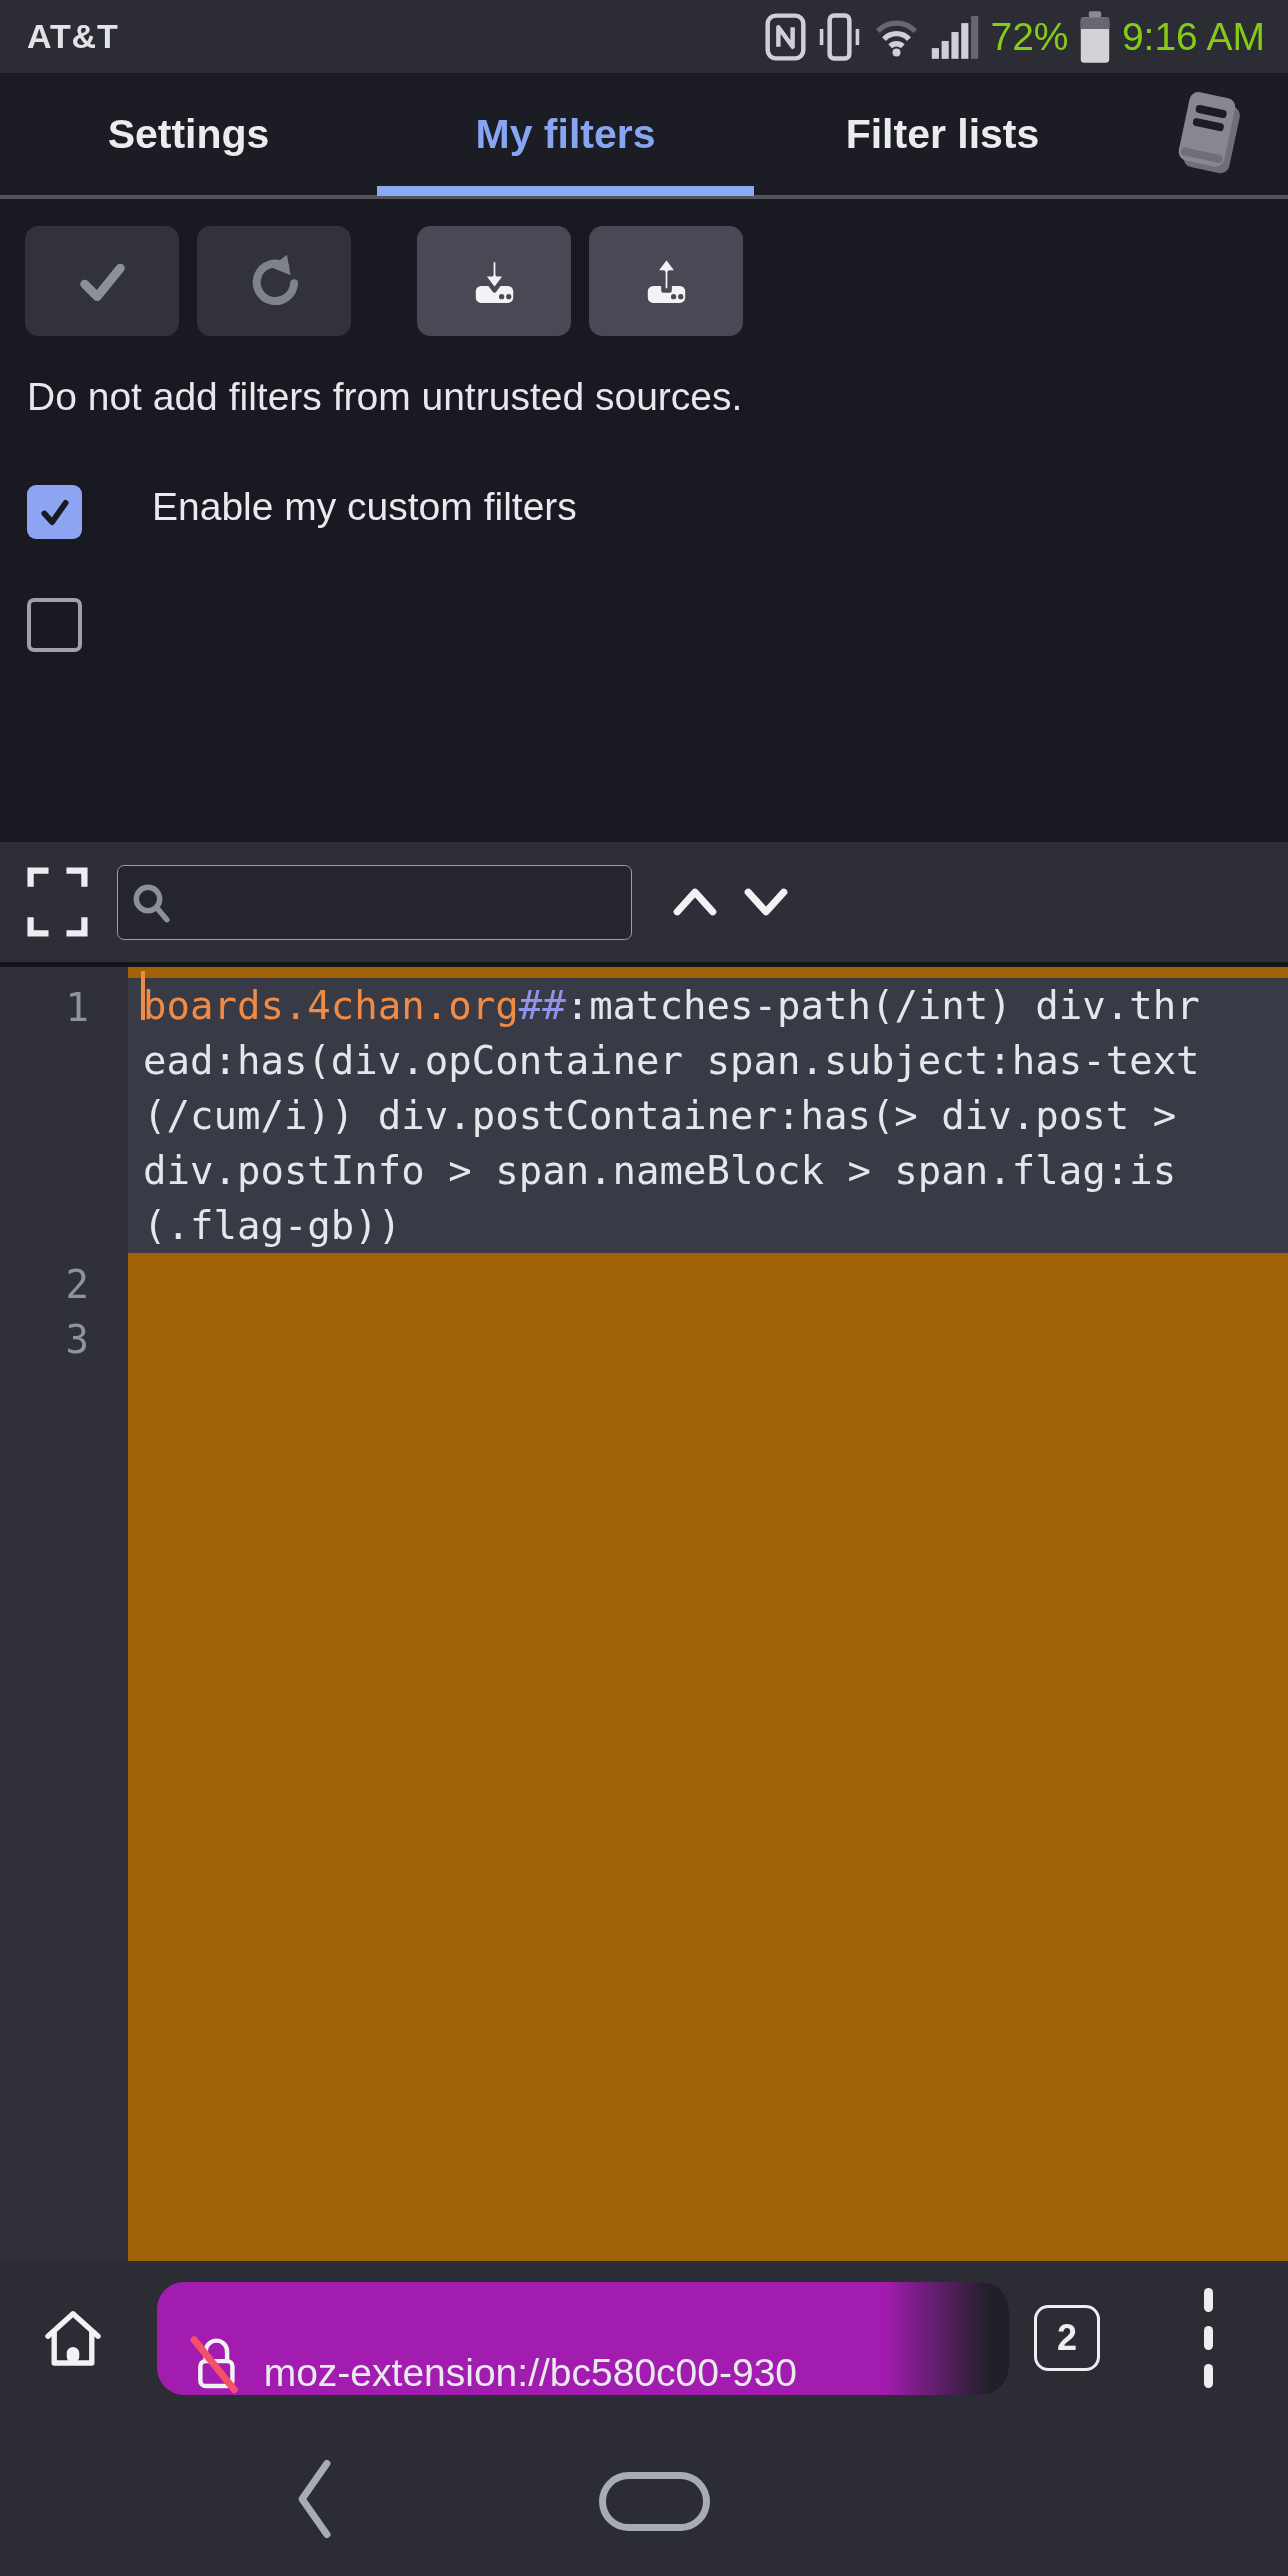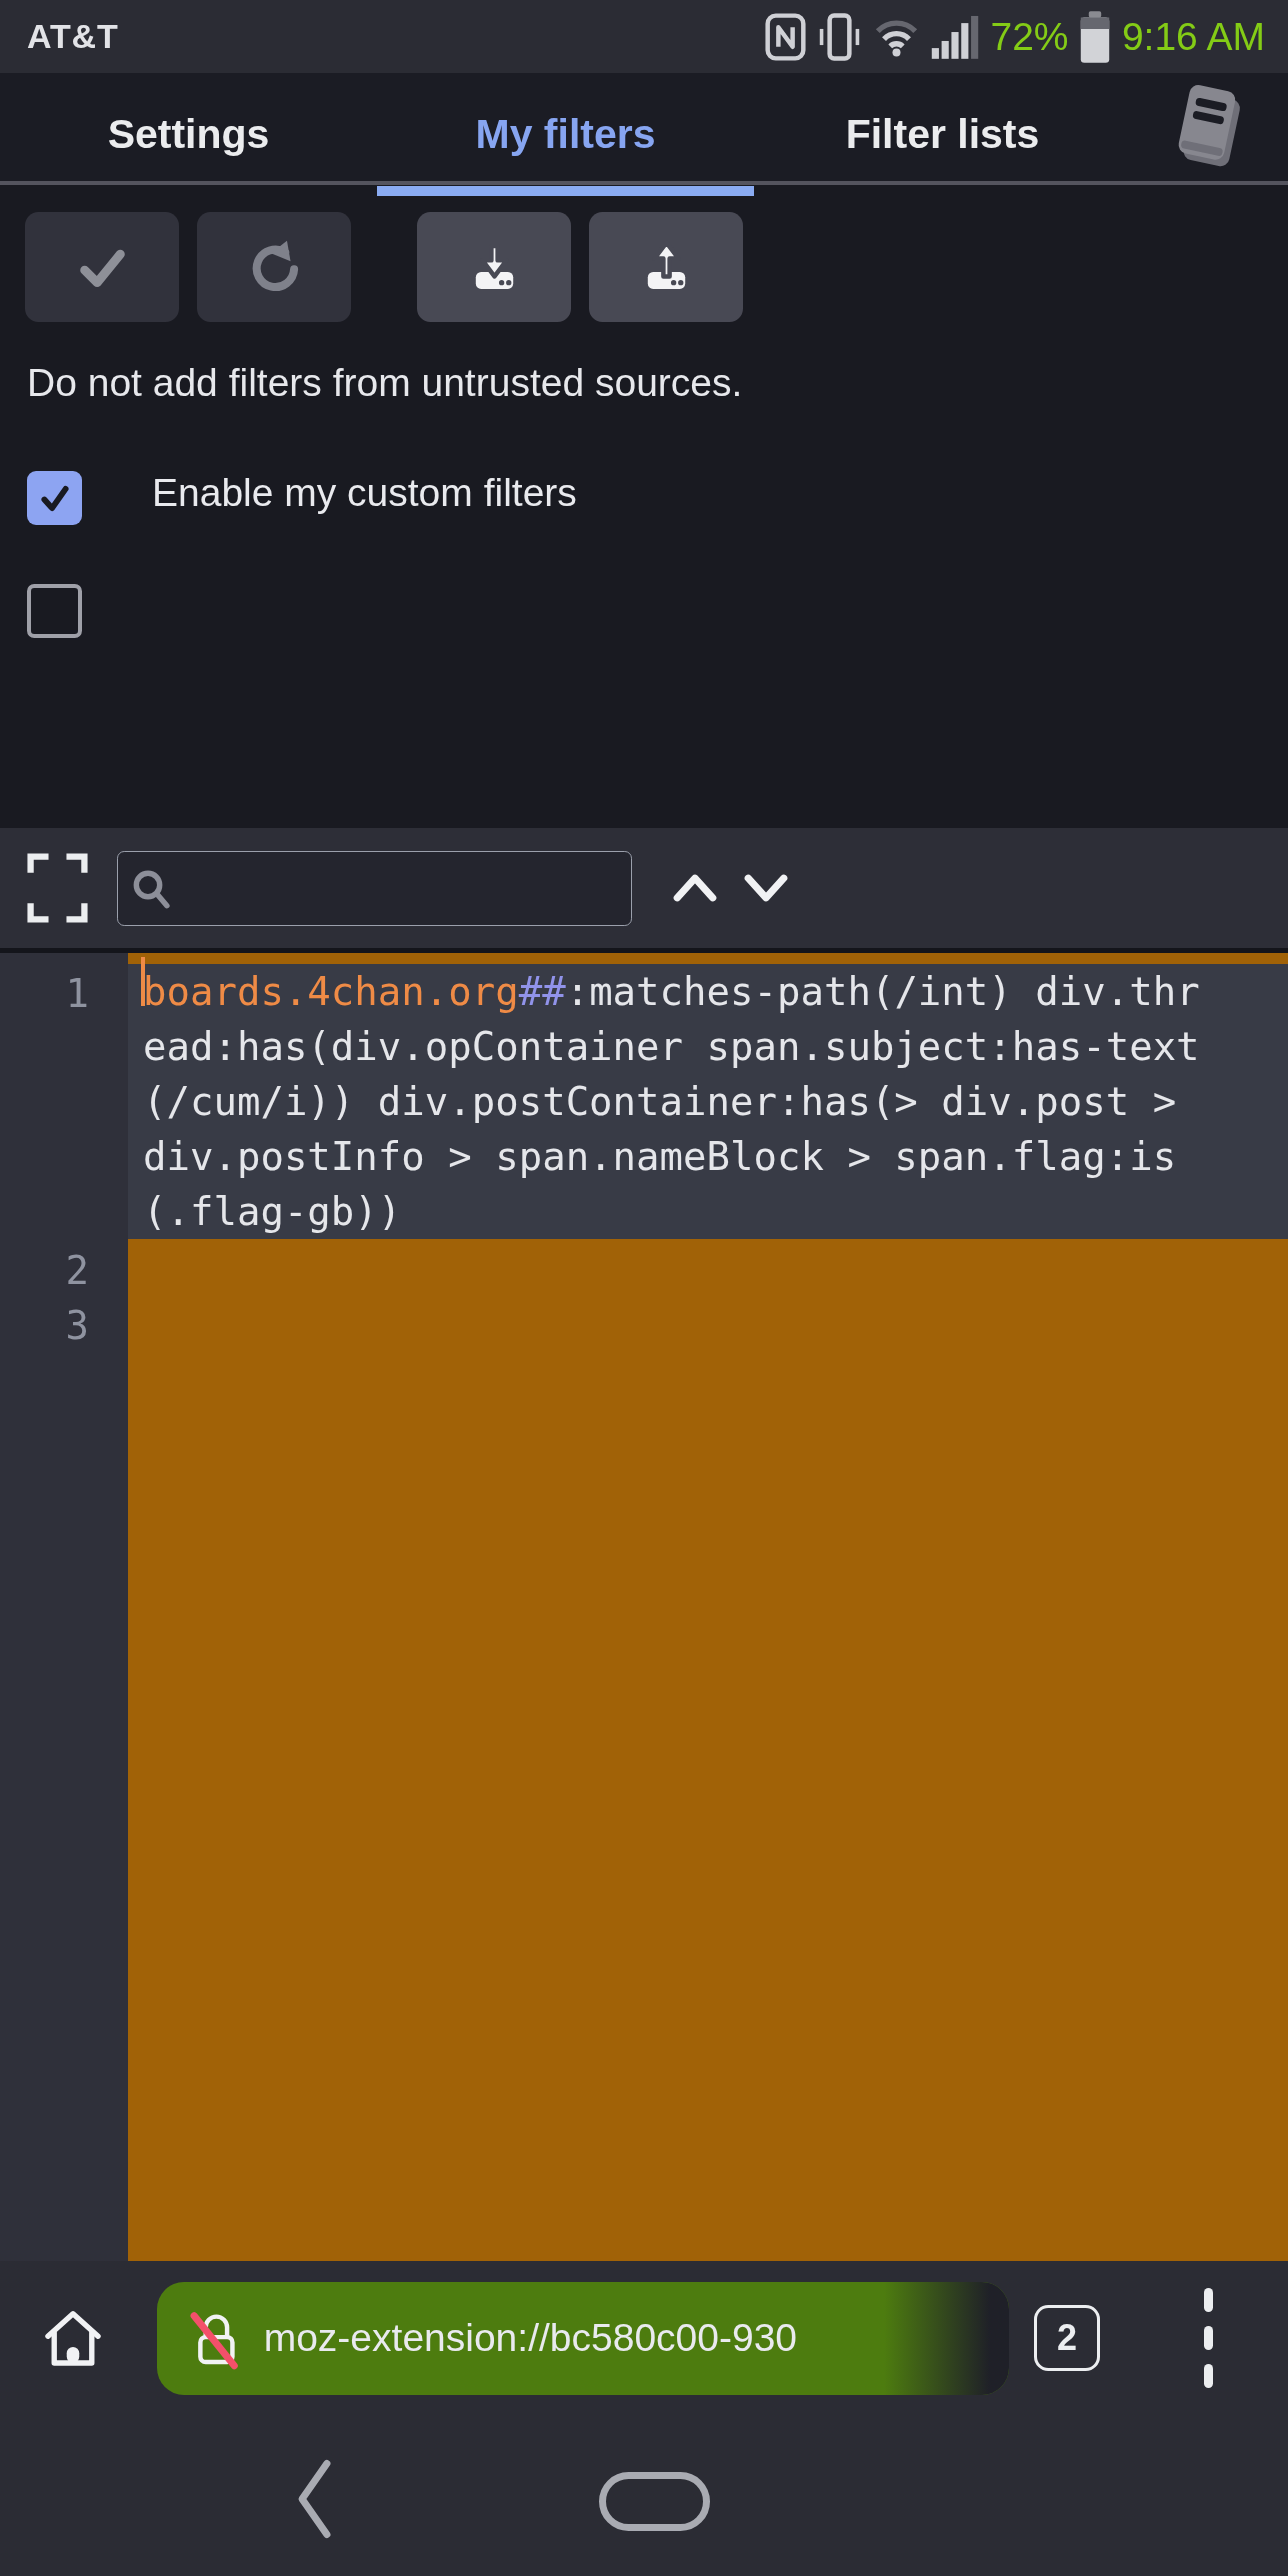--- a/index.html
+++ b/index.html
@@ -13,21 +13,21 @@
   .statusbar{
     height:73px; background:#2b2c34; flex:0 0 auto;
     display:flex; align-items:center; justify-content:space-between;
     padding:0 23px 0 27px; color:#d8d9dd;
   }
   .carrier{ font-size:34px; font-weight:700; letter-spacing:0.9px; color:#e2e3e7;}
   .sb-right{ display:flex; align-items:center; gap:10.7px; }
   .sb-text{ font-size:39px; color:#84cc16; }
   
   .tabbar{
-    height:112px; background:#1b1c24; flex:0 0 auto; display:flex;
+    height:126px; background:#1b1c24; flex:0 0 auto; display:flex;
     border-bottom:4.5px solid #54545e; position:relative;
   }
   .tabcell{
     width:377px; height:122px; display:flex; align-items:center; justify-content:center;
     position:relative; cursor:pointer;
   }
   .tabcell .tlabel{ font-size:41px; font-weight:700; color:#ebecee; }
   .tabcell.active .tlabel{ color:#87a5f1; }
   .tab-underline{
     position:absolute; left:0; right:0; bottom:-0.9px; height:9.8px; background:#8aabf2;
@@ -89,21 +89,21 @@
     white-space:pre-wrap; word-break:break-all; color:#e5e6ea;
   }
   .cursorbar{ position:absolute; left:13.4px; top:3.6px; width:3.6px; height:49px; background:#ef8b46; }
   
   .browserbar{
     height:154px; flex:0 0 auto; background:#2b2c34; display:flex; align-items:center;
   }
   .home-ic{ margin-left:39px; }
   .urlpill{
     position:relative; margin-left:50px; width:852px; height:113px; border-radius:27px;
-    background:#4d7c0f; display:flex; align-items:center; overflow:hidden;
+    background:#a21caf; display:flex; align-items:flex-end; overflow:hidden;
   }
   .lock-ic{ margin-left:30px; flex:0 0 auto; }
   .urltext{ margin-left:19.7px; font-size:39px; color:#e9eaee; white-space:nowrap; }
   .urlfade{
     position:absolute; right:0; top:0; bottom:0; width:125px;
     background:linear-gradient(to right, rgba(31,32,40,0), #1f2028 85%);
     pointer-events:none;
   }
   .tabcount{
     margin-left:25px; width:66px; height:66px; border:3.6px solid #eceef0; border-radius:14.3px;

